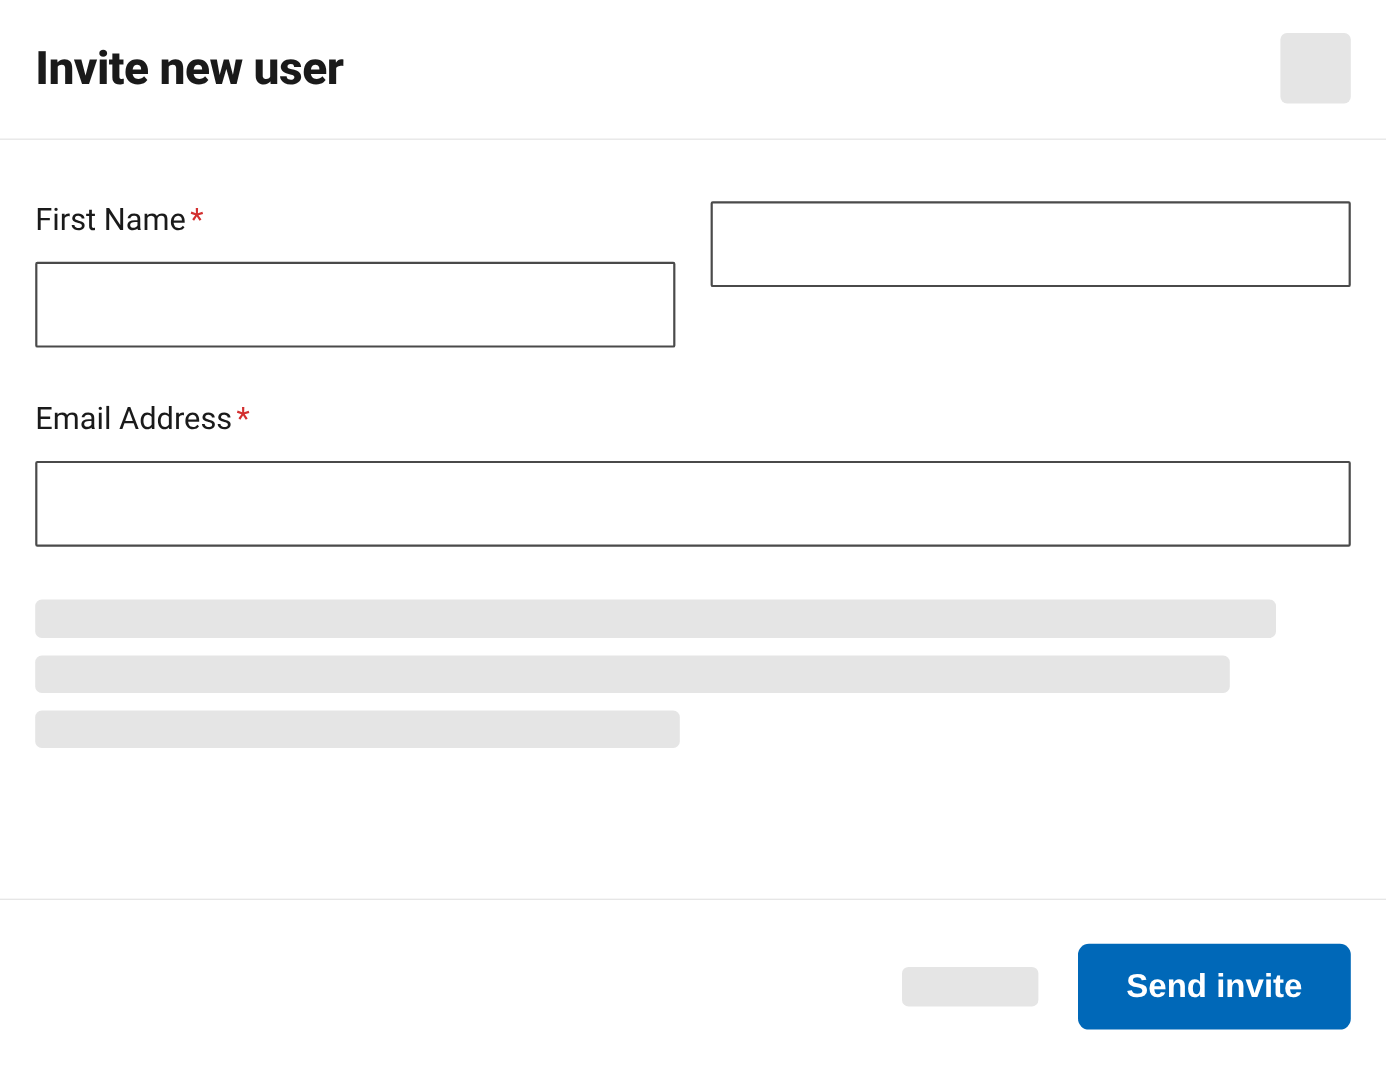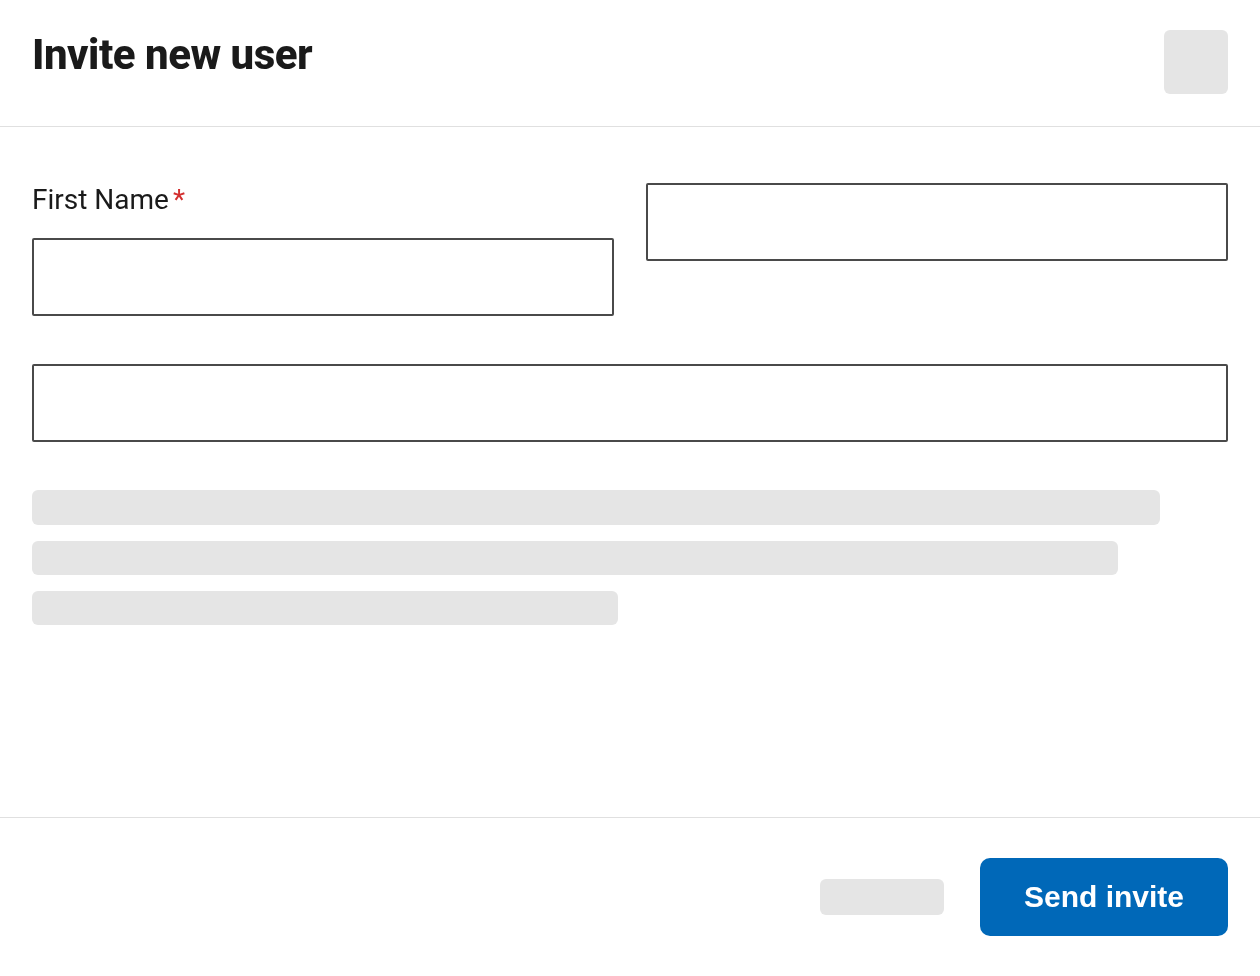--- a/index.html
+++ b/index.html
@@ -14,20 +14,21 @@
       width: 1260px;
       height: 976px;
     }
     .modal {
       display: flex;
       flex-direction: column;
       height: 976px;
     }
     .modal-header {
       display: flex;
+      align-items: center;
       justify-content: space-between;
       padding: 30px 32px 32px 32px;
       border-bottom: 1px solid #e0e0e0;
     }
     .modal-title {
       font-size: 42px;
       font-weight: 800;
       letter-spacing: -0.5px;
       color: #1a1a1a;
     }
@@ -132,20 +133,23 @@
         </label>
         <input type="text" class="form-input" value="" style="">
       </div>
       <div class="form-group">
         <input type="text" class="form-input" value="" style="">
       </div>
     </div>
 
     <div class="form-row">
       <div class="form-group full">
+        <label class="form-label">
+          <span>Email Address</span><span class="required-asterisk">*</span>
+        </label>
         <input type="email" class="form-input" value="" style="">
       </div>
     </div>
 
     <div class="skeleton-block">
       <div class="skeleton-line w1"></div>
       <div class="skeleton-line w2"></div>
       <div class="skeleton-line w3"></div>
     </div>
   </div>

